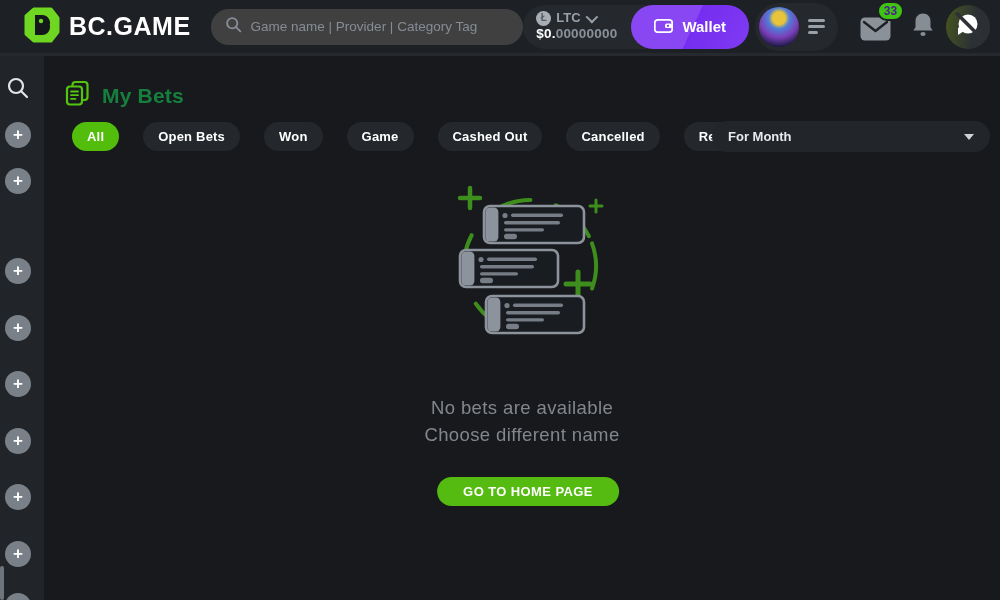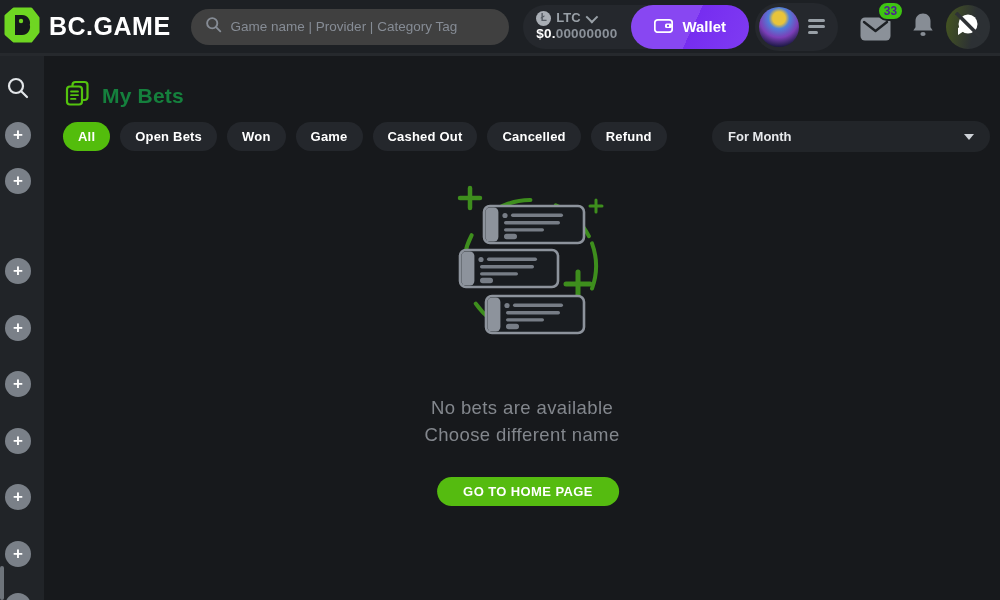--- a/index.html
+++ b/index.html
@@ -1,21 +1,21 @@
 <!DOCTYPE html>
 <html><head>
 <meta charset="utf-8">
 <style>
   * { margin:0; padding:0; box-sizing:border-box; }
   body { font-family:"Liberation Sans", sans-serif; background:#0e1013; }
   .screen { position:relative; width:1000px; height:600px; overflow:hidden; background:#17191c; }
 
   
   .header { position:absolute; top:0; left:0; right:0; height:56px; background:#1d2024;
-            border-bottom:3px solid #26292d; display:flex; align-items:center; padding:0 10px 0 4px; z-index:5; }
+            border-bottom:3px solid #26292d; display:flex; align-items:center; padding:0 10px 0 24px; z-index:5; }
   .brand { display:flex; align-items:center; gap:9px; cursor:pointer; }
   .brand-name { color:#ffffff; font-size:25px; font-weight:800; letter-spacing:.5px; }
   .searchbar { margin-left:20px; width:318px; height:36px; background:#404040; border-radius:18px;
                display:flex; align-items:center; padding:0 14px; gap:9px; }
   .searchbar input { flex:1; background:transparent; border:none; outline:none; color:#c7cbd1;
                      font-size:13.5px; font-family:"Liberation Sans", sans-serif; }
   .searchbar input::placeholder { color:#868c95; }
 
   .right-cluster { margin-left:auto; display:flex; align-items:center; }
 
@@ -57,21 +57,21 @@
   .plus-btn { position:absolute; left:5px; width:26px; height:26px; border-radius:50%; border:none; cursor:pointer;
               background:#7a8088; color:#ffffff; font-size:17px; font-weight:700; line-height:24px; text-align:center;
               font-family:"Liberation Sans", sans-serif; padding:0; }
   .side-scroll-thumb { position:absolute; left:0; bottom:0; width:4px; height:34px; background:#6e747b; border-radius:2px; cursor:pointer; }
 
   
   .main { position:absolute; top:56px; left:44px; right:0; bottom:0; }
   .title-row { position:absolute; top:24px; left:20px; display:flex; align-items:center; gap:11px; }
   .page-title { color:#15803d; font-size:21px; font-weight:800; letter-spacing:.2px; }
 
-  .filter-row { position:absolute; top:66px; left:19px; display:flex; gap:10px; }
+  .filter-row { position:absolute; top:66px; left:28px; display:flex; gap:24px; }
   .pill { height:29px; border-radius:15px; padding:0 15px; border:none; cursor:pointer; background:#24272c;
           color:#ffffff; font-size:13px; font-weight:700; font-family:"Liberation Sans", sans-serif; letter-spacing:.2px; }
   .pill.active { background:#53bd0c; }
 
   .period-select { position:absolute; top:65px; right:10px; width:278px; height:31px; background:#222529;
                    border-radius:16px; display:flex; align-items:center; padding:0 16px; cursor:pointer; }
   .period-label { color:#e8eaed; font-size:13px; font-weight:700; flex:1; }
   .tri-down { width:0; height:0; border-left:5px solid transparent; border-right:5px solid transparent;
               border-top:6px solid #ced2d7; }
 

